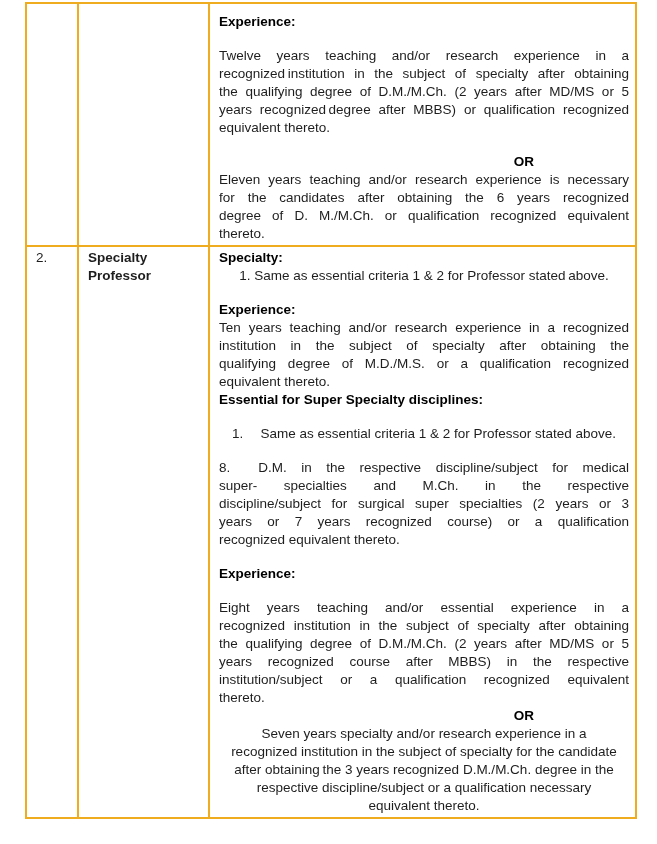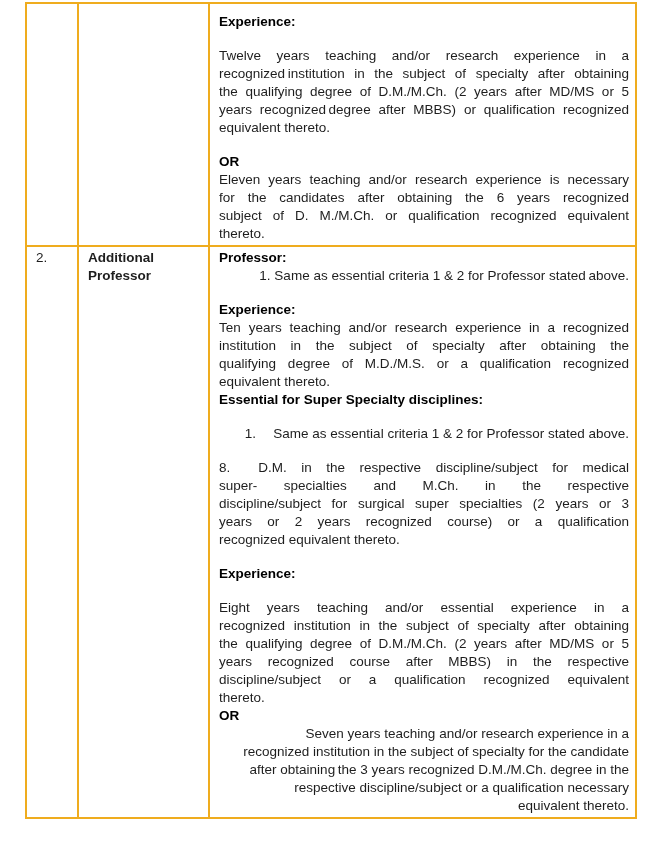--- a/index.html
+++ b/index.html
@@ -26,22 +26,22 @@
     color:var(--ink);
     margin-left:44px;
   }
   td.col-serial{width:52px;}
   td.col-post{width:131px;font-weight:700;color:#111;}
   td.col-criteria{width:427px;}
   tr.row-first td{padding-top:9px;}
   .heading{font-weight:700;color:#000;}
   .jline{text-align:justify;text-align-last:justify;}
   .jline.lastline{text-align-last:left;}
-  .lline{text-align:right;}
-  .or-sep{font-weight:700;text-align:left;margin-right:95px;color:#000;}
+  .lline{text-align:center;}
+  .or-sep{font-weight:700;text-align:right;margin-right:95px;color:#000;}
   .gap{height:16px;}
 </style>
 </head>
 <body>
 
 <div class="sheet">
   <table class="doc">
     <colgroup>
       <col style="width:52px">
       <col style="width:131px">
@@ -56,56 +56,56 @@
             <div class="gap"></div>
             <div class="jline">Twelve years teaching and/or research experience in a</div>
             <div class="jline">recognized institution in the subject of specialty after obtaining</div>
             <div class="jline">the qualifying degree of D.M./M.Ch. (2 years after MD/MS or 5</div>
             <div class="jline">years recognized degree after MBBS) or qualification recognized</div>
             <div class="jline lastline">equivalent thereto.</div>
             <div class="gap"></div>
             <div class="or-sep">OR</div>
             <div class="jline">Eleven years teaching and/or research experience is necessary</div>
             <div class="jline">for the candidates after obtaining the 6 years recognized</div>
-            <div class="jline">subject of D. M./M.Ch. or qualification recognized equivalent</div>
+            <div class="jline">degree of D. M./M.Ch. or qualification recognized equivalent</div>
             <div class="jline lastline">thereto.</div>
           </td>
         </tr>
         <tr>
           <td class="col-serial">2.</td>
-          <td class="col-post">Additional Professor</td>
+          <td class="col-post">Specialty Professor</td>
           <td class="col-criteria">
-            <div class="heading">Professor:</div>
+            <div class="heading">Specialty:</div>
             <div class="lline">1. Same as essential criteria 1 &amp; 2 for Professor stated above.</div>
             <div class="gap"></div>
             <div class="heading">Experience:</div>
             <div class="jline">Ten years teaching and/or research experience in a recognized</div>
             <div class="jline">institution in the subject of specialty after obtaining the</div>
             <div class="jline">qualifying degree of M.D./M.S. or a qualification recognized</div>
             <div class="jline lastline">equivalent thereto.</div>
             <div class="heading">Essential for Super Specialty disciplines:</div>
             <div class="gap"></div>
             <div class="lline">1.   Same as essential criteria 1 &amp; 2 for Professor stated above.</div>
             <div class="gap"></div>
             <div class="jline">8.   D.M. in the respective discipline/subject for medical</div>
             <div class="jline">super- specialties and M.Ch. in the respective</div>
             <div class="jline">discipline/subject for surgical super specialties (2 years or 3</div>
-            <div class="jline">years or 2 years recognized course) or a qualification</div>
+            <div class="jline">years or 7 years recognized course) or a qualification</div>
             <div class="jline lastline">recognized equivalent thereto.</div>
             <div class="gap"></div>
             <div class="heading">Experience:</div>
             <div class="gap"></div>
             <div class="jline">Eight years teaching and/or essential experience in a</div>
             <div class="jline">recognized institution in the subject of specialty after obtaining</div>
             <div class="jline">the qualifying degree of D.M./M.Ch. (2 years after MD/MS or 5</div>
             <div class="jline">years recognized course after MBBS) in the respective</div>
-            <div class="jline">discipline/subject or a qualification recognized equivalent</div>
+            <div class="jline">institution/subject or a qualification recognized equivalent</div>
             <div class="jline lastline">thereto.</div>
             <div class="or-sep">OR</div>
-            <div class="lline">Seven years teaching and/or research experience in a</div>
+            <div class="lline">Seven years specialty and/or research experience in a</div>
             <div class="lline">recognized institution in the subject of specialty for the candidate</div>
             <div class="lline">after obtaining the 3 years recognized D.M./M.Ch. degree in the</div>
             <div class="lline">respective discipline/subject or a qualification necessary</div>
             <div class="lline">equivalent thereto.</div>
           </td>
         </tr>
       </tbody>
   </table>
 </div>
 

